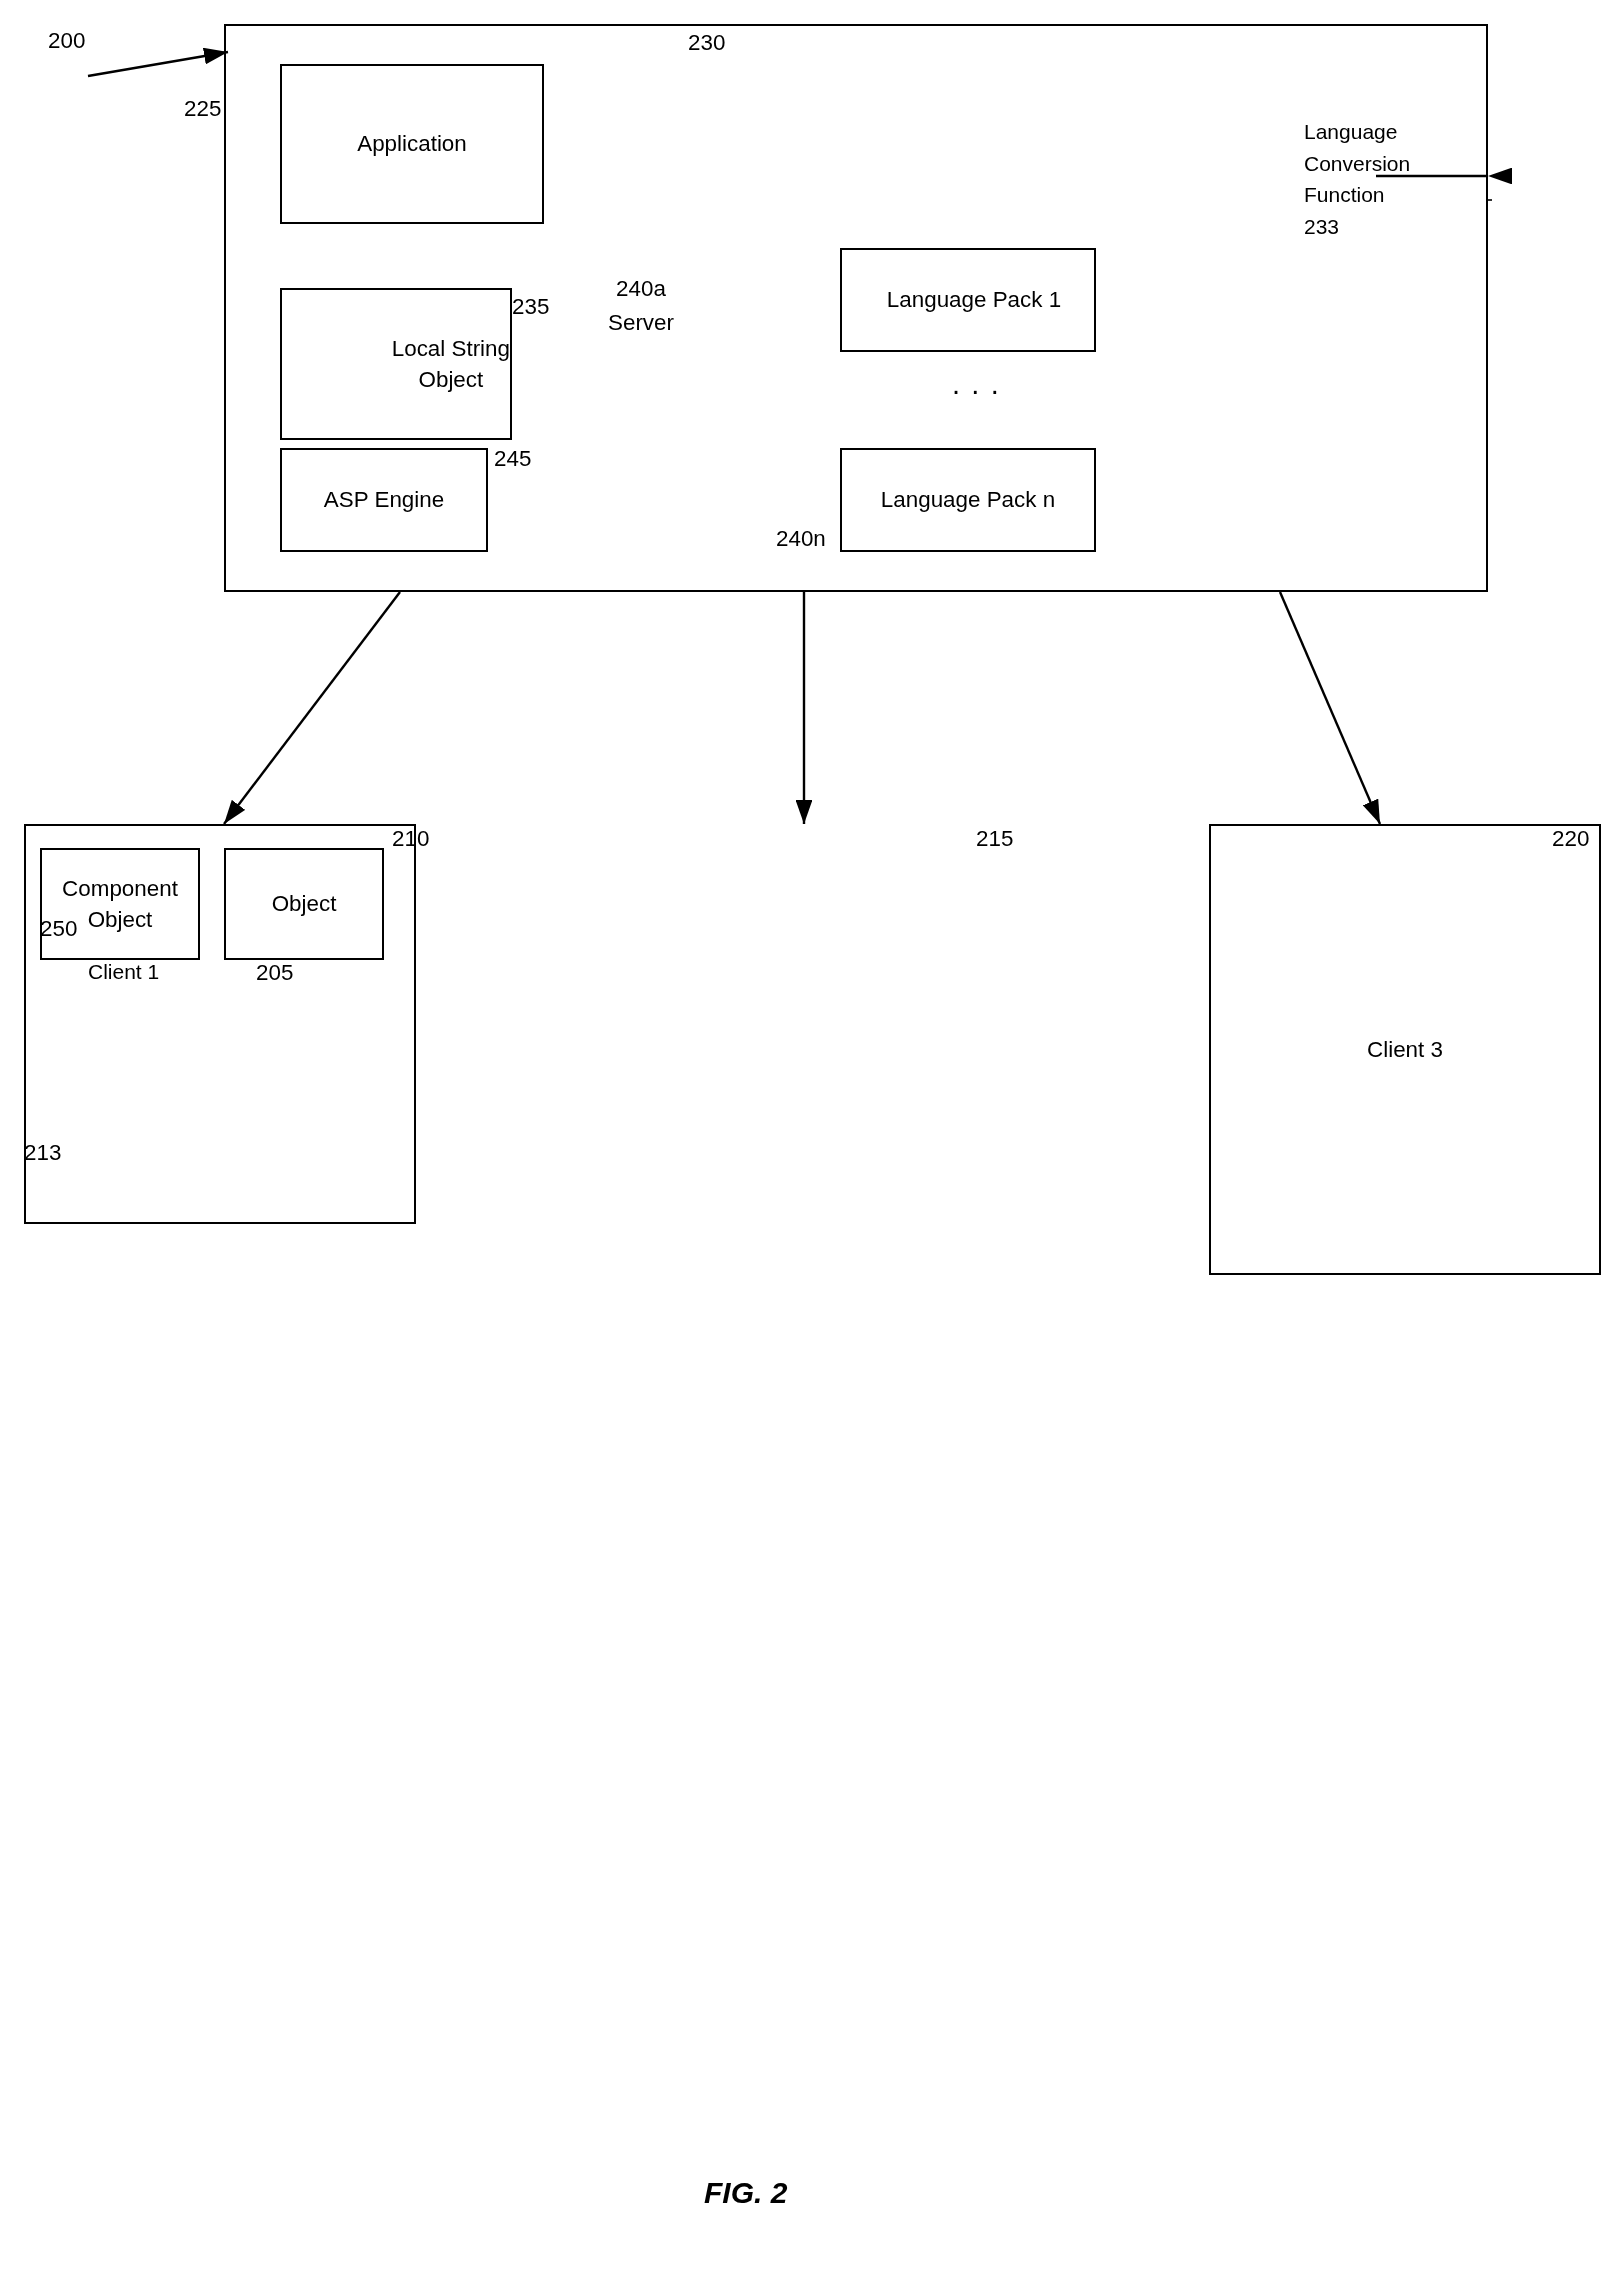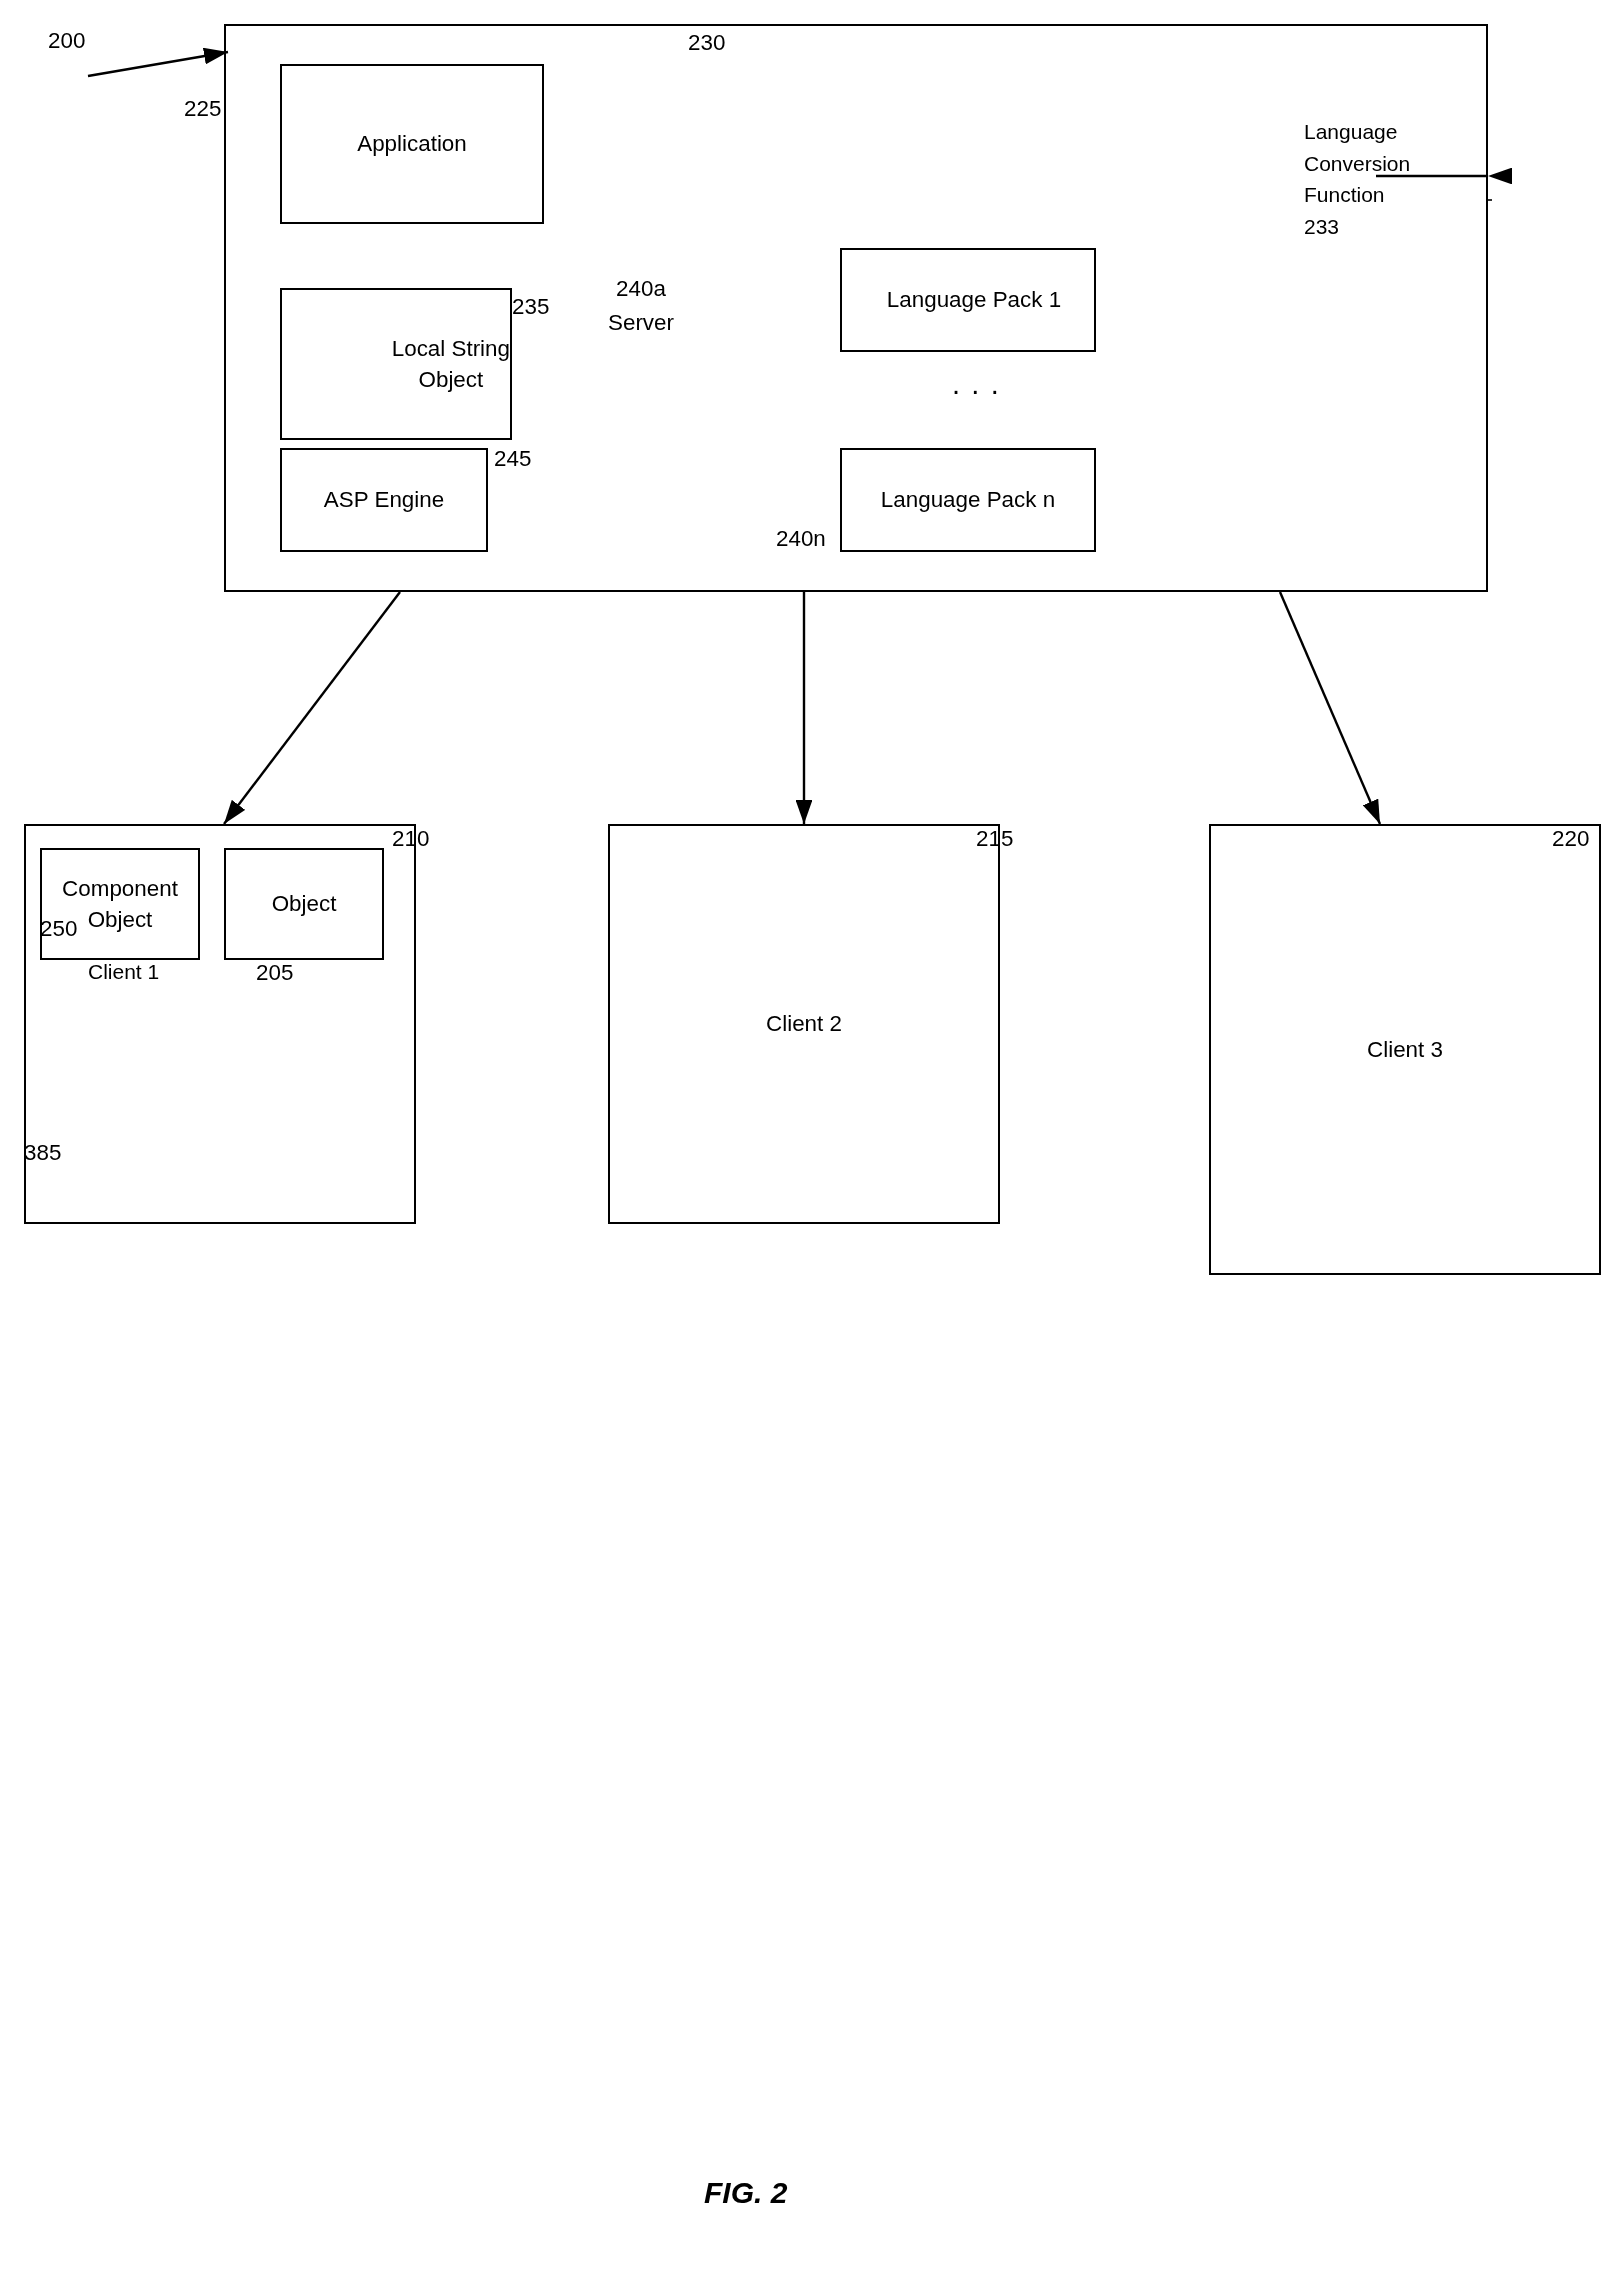--- a/index.html
+++ b/index.html
@@ -213,25 +213,22 @@
   <div class="box" id="component-object-box">
     <span style="line-height:1.4;">Component<br>Object</span>
   </div>
   <div class="label" style="left:40px; top:916px;">250</div>
 
   <div class="box" id="script-box">
     <span>Object</span>
   </div>
   <div class="label" style="left:256px; top:960px;">205</div>
 
-  <div class="label" style="left:24px; top:1140px;">385</div>
-
-  <div class="box" id="client2-box">
-    <span>Client 2</span>
-  </div>
+  <div class="label" style="left:24px; top:1140px;">213</div>
+
   <div class="label" style="left:976px; top:826px;">215</div>
 
   <div class="box" id="client3-box">
     <span>Client 3</span>
   </div>
   <div class="label" style="left:1552px; top:826px;">220</div>
 
   <div class="label-bold" style="left:704px; top:2176px;">FIG. 2</div>
 
   <div class="label" style="left:88px; top:960px; font-size:21px;">Client 1</div>

